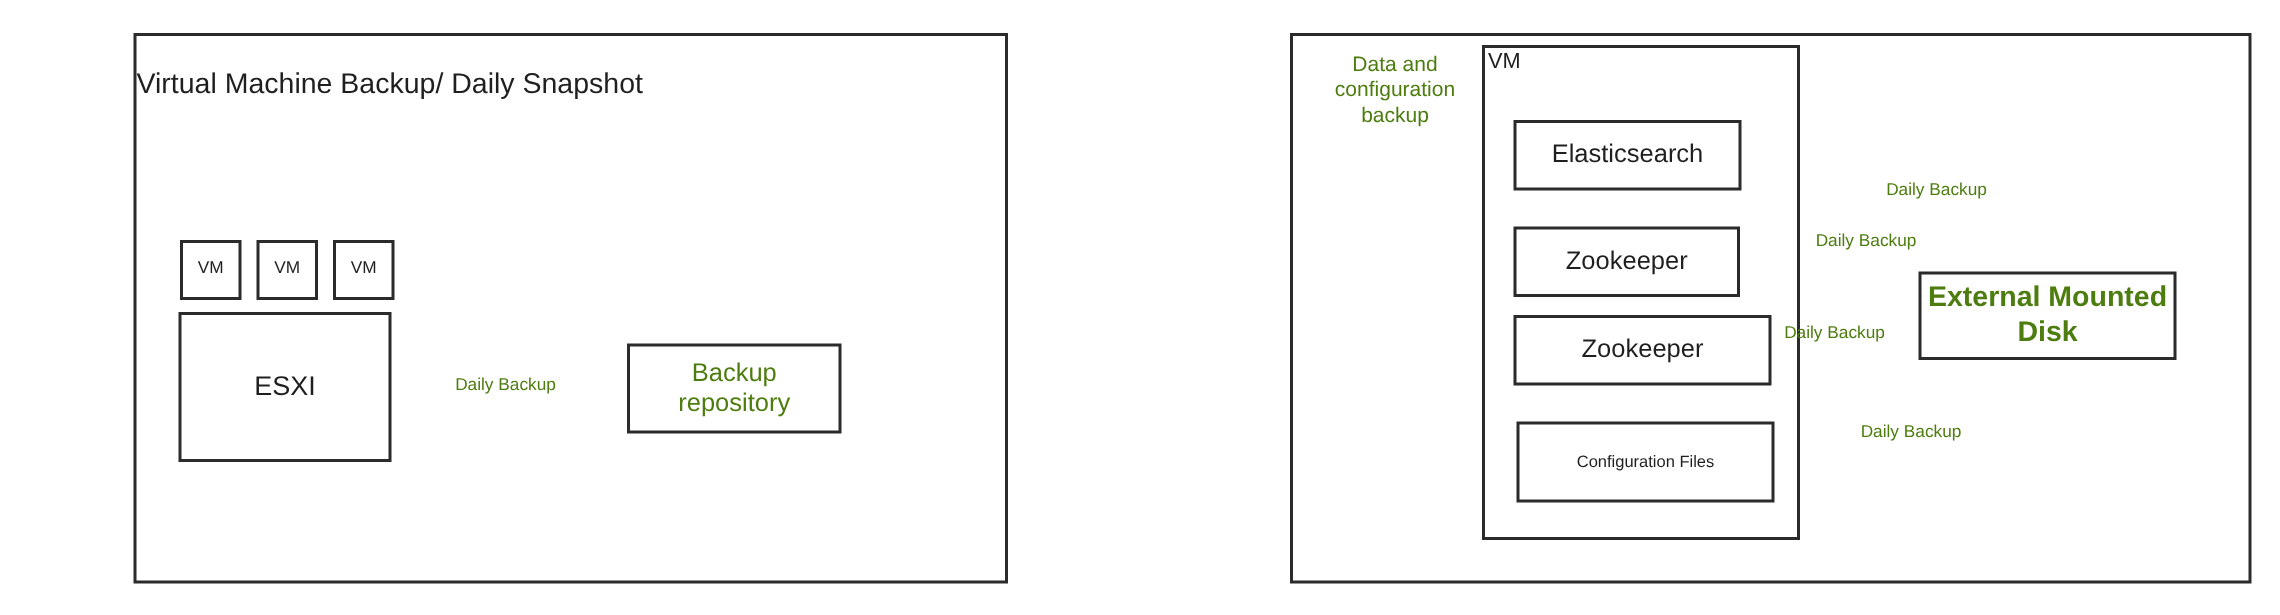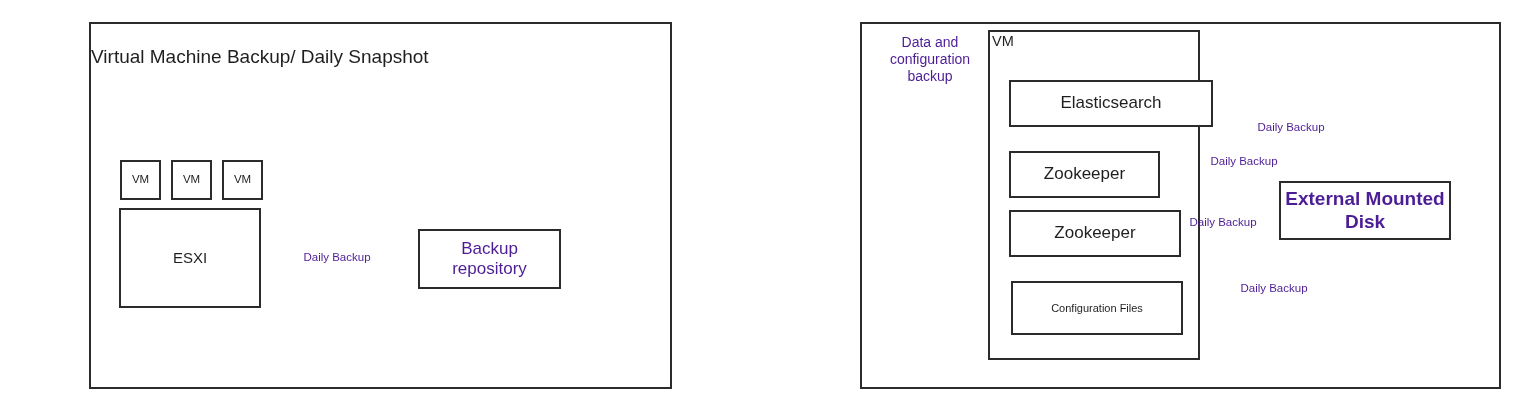--- a/index.html
+++ b/index.html
@@ -40,43 +40,43 @@
     align-items: center;
     justify-content: center;
     text-align: center;
     line-height: 1.18;
     color: #1f1f1f;
   }
   .plain-label {
     position: absolute;
     text-align: center;
     line-height: 1.2;
-    color: #4c1d95;
+    color: #4d7c0f;
     white-space: pre-line;
   }
   .corner-label {
     position: absolute;
     text-align: left;
     color: #1f1f1f;
   }
 
   
   #left-title   { left: 91px;  top: 46px;  width: 420px; text-align: left; font-size: 19px; }
   #vm-box-0     { left: 120px; top: 160px; width: 41px;  height: 40px; font-size: 11.5px; }
   #vm-box-1     { left: 171px; top: 160px; width: 41px;  height: 40px; font-size: 11.5px; }
   #vm-box-2     { left: 222px; top: 160px; width: 41px;  height: 40px; font-size: 11.5px; }
-  #esxi-box     { left: 119px; top: 208px; width: 142px; height: 100px; font-size: 15px; }
+  #esxi-box     { left: 119px; top: 208px; width: 142px; height: 100px; font-size: 18px; }
   #backup-repo  { left: 418px; top: 229px; width: 143px; height: 60px; font-size: 17px; }
   #esxi-edge-label { left: 297px; top: 251px; width: 80px; font-size: 11.5px; }
 
   
   #data-config-label { left: 872px; top: 34px; width: 116px; font-size: 14px; }
   #vm-inner    { left: 988px; top: 30px; width: 212px; height: 330px; }
   #vm-inner-label { left: 992px; top: 33px; font-size: 14.5px; }
-  #es-box      { left: 1009px; top: 80px;  width: 204px; height: 47px; font-size: 17px; }
+  #es-box      { left: 1009px; top: 80px;  width: 152px; height: 47px; font-size: 17px; }
   #zk-box      { left: 1009px; top: 151px; width: 151px; height: 47px; font-size: 17px; }
   #cs-box      { left: 1009px; top: 210px; width: 172px; height: 47px; font-size: 17px; }
   #cf-box      { left: 1011px; top: 281px; width: 172px; height: 54px; font-size: 11px; }
   #disk-box    { left: 1279px; top: 181px; width: 172px; height: 59px; font-size: 19px; }
 
   #lbl-es  { left: 1247px; top: 121px; width: 88px;  font-size: 11.5px; }
   #lbl-zk  { left: 1200px; top: 155px; width: 88px;  font-size: 11.5px; }
   #lbl-cs  { left: 1179px; top: 216px; width: 88px;  font-size: 11.5px; }
   #lbl-cf  { left: 1230px; top: 282px; width: 88px;  font-size: 11.5px; }
 </style>

